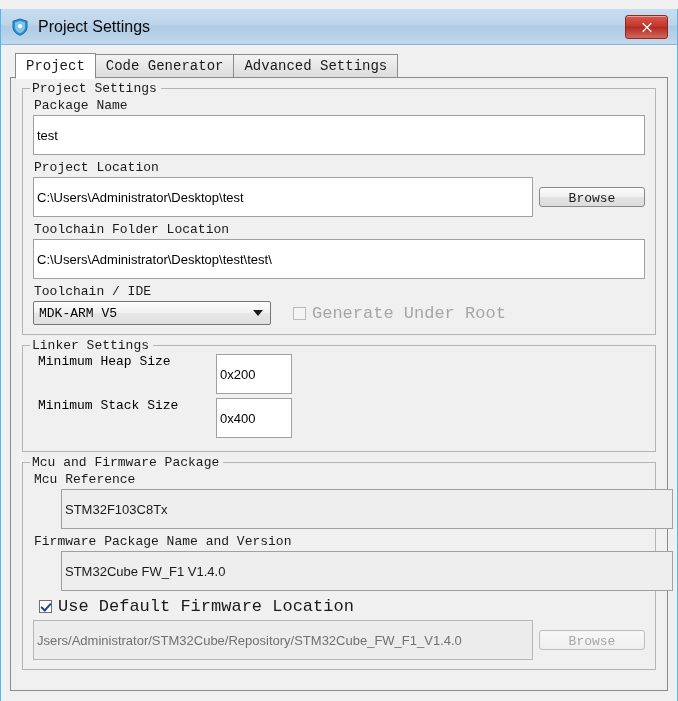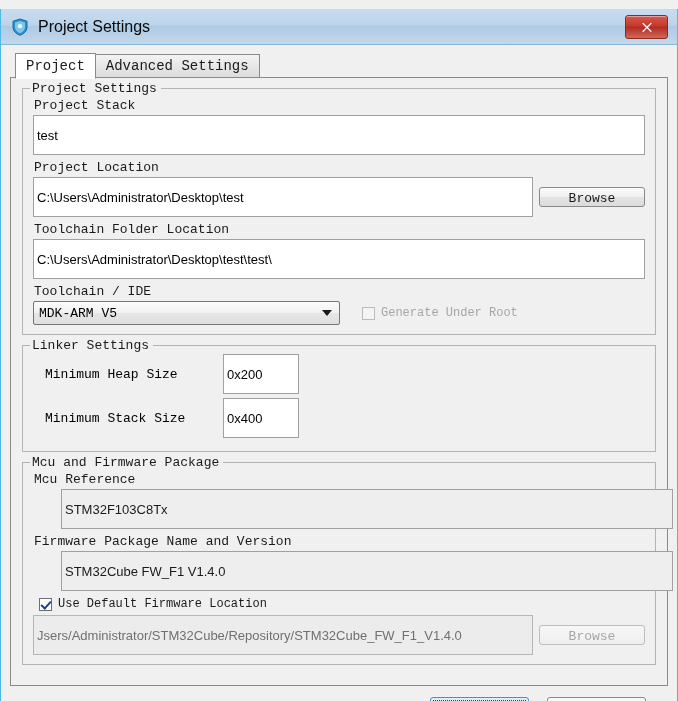--- a/index.html
+++ b/index.html
@@ -240,27 +240,27 @@
   }
   .chk.checked::after {
     content: "";
     position: absolute;
     left: 3px; top: 0px;
     width: 4px; height: 8px;
     border: solid #16458c;
     border-width: 0 2px 2px 0;
     transform: rotate(42deg);
   }
-  .chk-label { font-size: 12px; color: #1a1a1a; white-space: nowrap; }
+  .chk-label { font-size: 17px; color: #1a1a1a; white-space: nowrap; }
   .chk-label.disabled { color: #a6a6a6; }
 
   
   .combo {
     box-sizing: border-box;
-    width: 307px;
+    width: 238px;
     height: 24px;
     border: 1px solid #767676;
     border-radius: 2px;
     background: linear-gradient(to bottom, #fcfcfc 0%, #f1f1f1 48%, #e6e6e6 52%, #dfdfdf 100%);
     display: flex;
     align-items: center;
     padding: 0 4px 0 5px;
     font-size: 13px;
     cursor: pointer;
   }
@@ -274,22 +274,21 @@
   }
 
   .inline-row {
     display: flex;
     align-items: center;
     gap: 22px;
   }
 
   .linker-row {
     display: flex;
-    align-items: center;
-    margin: 4px 12px;
+    margin: 4px 5px;
   }
   .linker-row .lbl {
     width: 178px;
     flex: 0 0 178px;
     font-size: 13px;
   }
   .linker-row .txt { width: 76px; flex: 0 0 76px; }
 
   
   .footer {
@@ -320,29 +319,30 @@
       <svg width="14" height="14" viewBox="0 0 14 14">
         <path d="M3.2 2.4 L7 6.2 L10.8 2.4 L12 3.6 L8.2 7.4 L12 11.2 L10.8 12.4 L7 8.6 L3.2 12.4 L2 11.2 L5.8 7.4 L2 3.6 Z" fill="#ffffff" stroke="#8a2b22" stroke-width="0.4"></path>
       </svg>
     </span>
   </div>
 
   <div class="dialog-body">
 
     <div class="tabstrip">
       <div class="tab active">Project</div>
+      <div class="tab">Code Generator</div>
       <div class="tab">Advanced Settings</div>
     </div>
 
     <div class="tabpanel">
 
       <div class="group">
         <div class="group-title">Project Settings</div>
 
-        <div class="field-label">Project Stack</div>
+        <div class="field-label">Package Name</div>
         <input class="txt" type="text" value="test" style="">
 
         <div class="field-label">Project Location</div>
         <div class="row">
           <input class="txt" type="text" value="C:\Users\Administrator\Desktop\test" style="">
           <div class="btn" style="flex:0 0 106px;">Browse</div>
         </div>
 
         <div class="field-label">Toolchain Folder Location</div>
         <input class="txt" type="text" value="C:\Users\Administrator\Desktop\test\test\" style="">

